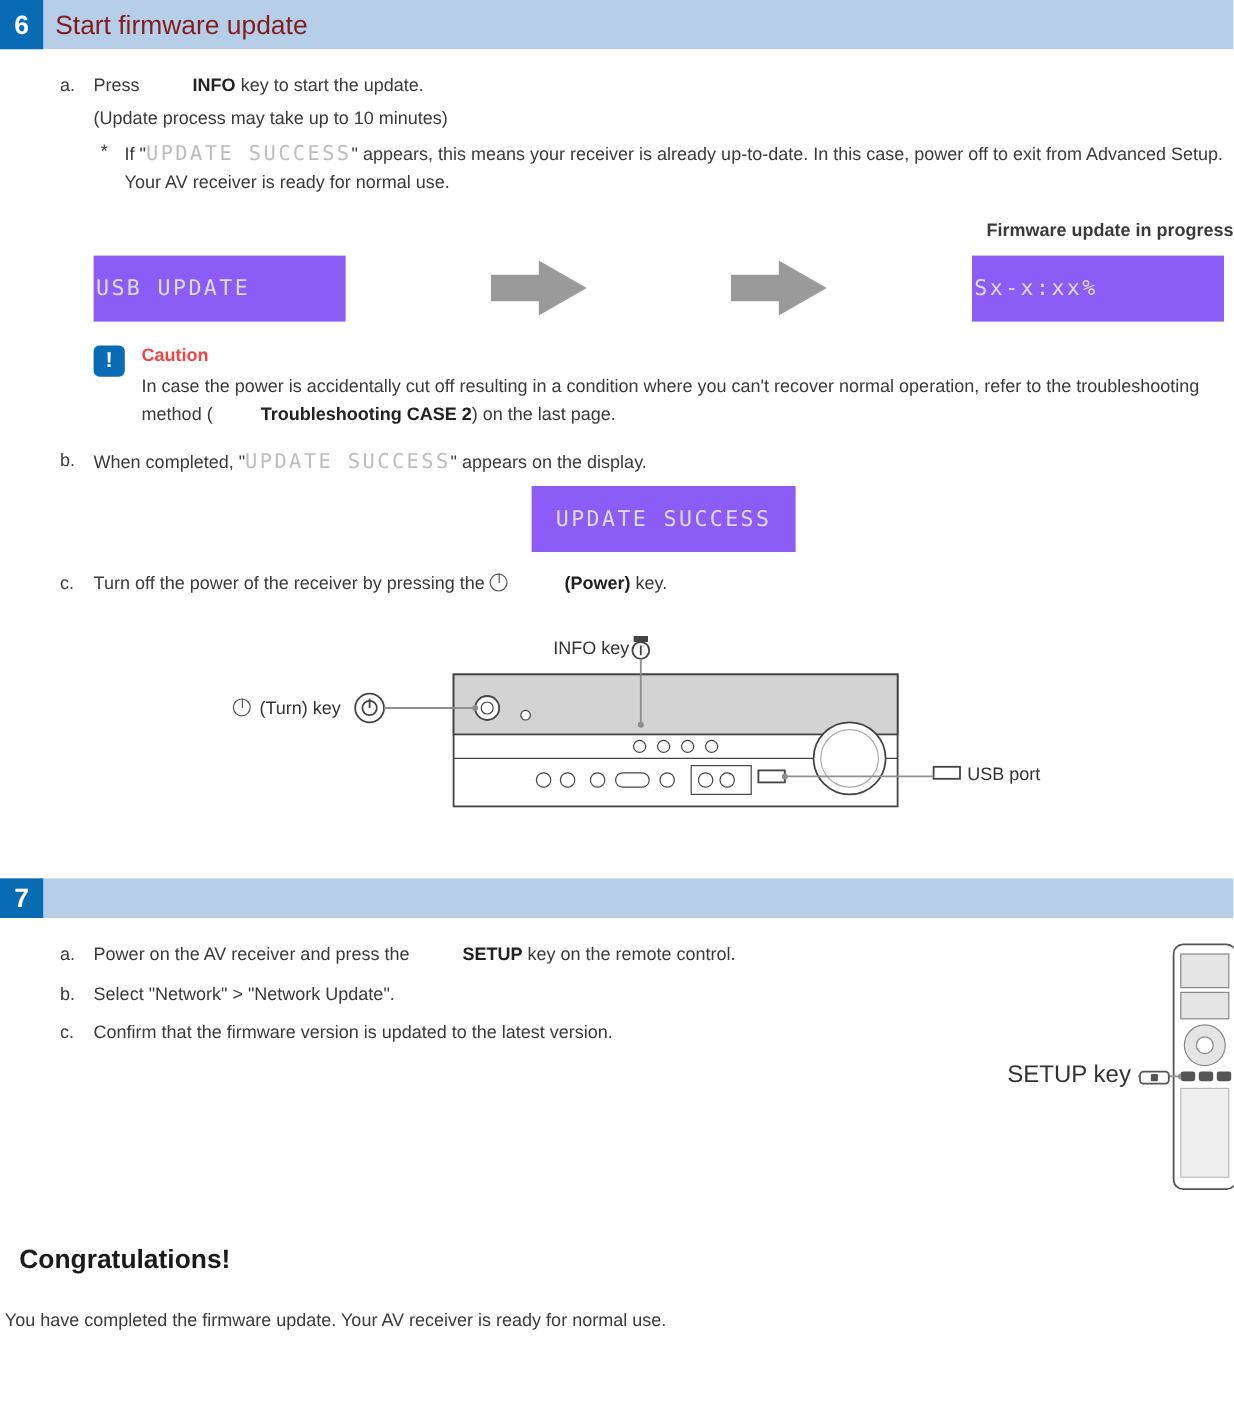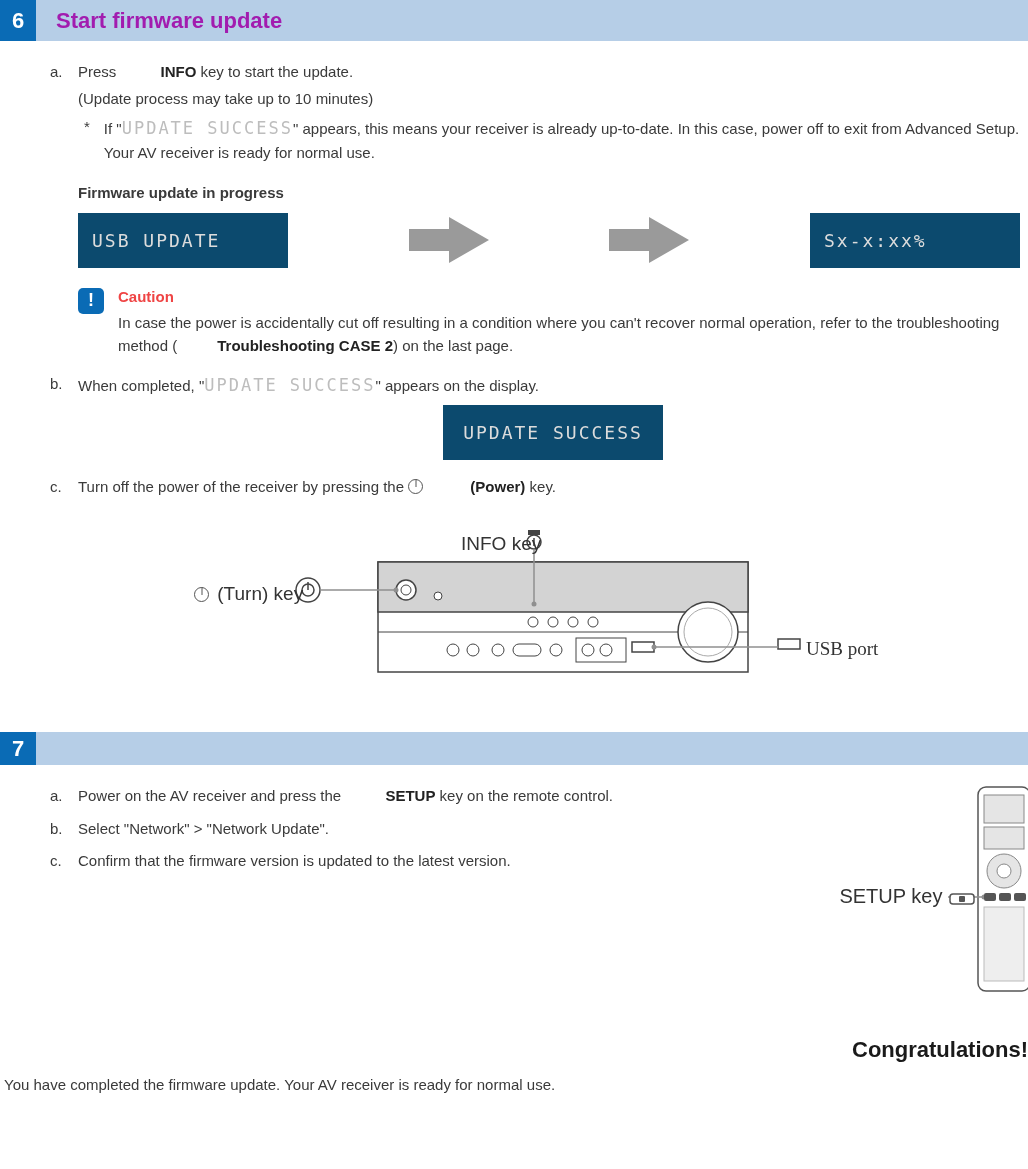--- a/index.html
+++ b/index.html
@@ -21,51 +21,51 @@
     background: #0a6bb5;
     color: #fff;
     font-weight: bold;
     font-size: 22px;
     width: 36px;
     display: flex;
     align-items: center;
     justify-content: center;
   }
   .section-title {
-    color: #a21caf;
-    font-weight: bold;
+    color: #7f1d1d;
+    font-weight: normal;
     font-size: 22px;
-    padding: 4px 20px;
+    padding: 4px 10px;
   }
   .body-block { padding: 8px 0 10px 50px; }
   ol.alpha { list-style: none; padding-left: 28px; }
   ol.alpha > li { position: relative; margin-bottom: 10px; }
   ol.alpha > li .marker {
     position: absolute; left: -28px; top: 0;
   }
   .subline { margin-top: 4px; }
   .ast-item { display: flex; gap: 14px; padding-left: 6px; margin-top: 6px; }
   .ast-item .ast { flex: 0 0 auto; }
   .lcd-inline {
     font-family: "DejaVu Sans Mono", "Courier New", monospace;
     letter-spacing: 2px;
     color: #bdbdbd;
     font-size: 17px;
   }
-  .progress-title { text-align: left; font-weight: bold; margin: 18px 0 6px; }
+  .progress-title { text-align: right; font-weight: bold; margin: 18px 0 6px; }
   .progress-row {
     display: flex; align-items: center; justify-content: space-between;
     margin: 8px 0 18px; padding: 0 8px 0 0;
   }
   .lcd-box {
-    background: #0c4a6e; color: #dcdcdc;
+    background: #8b5cf6; color: #dcdcdc;
     font-family: "DejaVu Sans Mono", "Courier New", monospace;
     letter-spacing: 2px;
     font-size: 18px;
-    padding: 14px 14px;
+    padding: 14px 2px;
     width: 210px;
     text-align: left;
   }
   .lcd-box.center-box { display:block; margin: 6px auto 16px; width: 220px; text-align:center; }
   .arrow { flex: 0 0 auto; }
   .caution-row { display: flex; gap: 14px; padding-left: 0; margin: 6px 0 16px; }
   .caution-badge {
     width: 26px; height: 26px; border-radius: 5px;
     background: #0a6bb5; color: #fff; font-weight: bold;
     display:flex; align-items:center; justify-content:center;
@@ -74,24 +74,24 @@
   .caution-body .cap { font-weight: bold; margin-bottom: 4px; color:#ef4444; }
   .pw-icon {
     display:inline-block; width:15px; height:15px; border:1px solid #555; border-radius:50%;
     position: relative; vertical-align: -2px; margin-right:3px;
   }
   .pw-icon::after {
     content:''; position:absolute; top:-1px; left:50%; width:1px; height:8px; background:#555; transform:translateX(-50%);
   }
   .device-zone { position:relative; height: 200px; margin: 14px 0 8px; }
   .leader { stroke:#8f8f8f; stroke-width:1.5; fill:none; }
-  .label-sm { font-size:19px; color:#333; }
+  .label-sm { font-size:15px; color:#333; }
   .remote-zone { float:right; width: 110px; position:relative; height: 210px; margin-right:-8px; }
   .remote-label { position:absolute; right: 60px; top: 96px; white-space:nowrap; font-size:20px; color:#333;}
-  .congrats { font-size: 22px; font-weight: bold; color:#1a1a1a; margin: 28px 0 8px; padding-left:16px;text-align:right;}
+  .congrats { font-size: 22px; font-weight: bold; color:#1a1a1a; margin: 28px 0 24px; padding-left:16px;}
   .congrats-text { padding-left:4px; }
   b, strong { color:#222;margin-left:40px; }
 </style>
 </head>
 <body>
 
 <div class="section-header">
   <div class="section-num">6</div>
   <div class="section-title">Start firmware update</div>
 </div>
@@ -195,21 +195,21 @@
           <rect x="700" y="127" width="22" height="10" fill="#fff" stroke="#444" stroke-width="1.5"></rect>
           <line class="leader" x1="576" y1="135" x2="700" y2="135"></line>
           <circle cx="576" cy="135" r="2.5" fill="#8f8f8f"></circle>
         </svg>
         <div class="label-sm" style="position:absolute; left:383px; top:18px;">
           <span>INFO key</span>
         </div>
         <div class="label-sm" style="position:absolute; left:116px; top:68px;">
           <span class="pw-icon"></span> <span>(Turn) key</span>
         </div>
-        <div class="label-sm" style="position:absolute; left:728px; top:123px;font-family:Liberation Serif, serif;">USB port</div>
+        <div class="label-sm" style="position:absolute; left:728px; top:123px;">USB port</div>
       </div>
     </li>
   </ol>
 </div>
 
 <div class="section-header">
   <div class="section-num">7</div>
 </div>
 
 <div class="body-block" style="position:relative; min-height:220px;">

